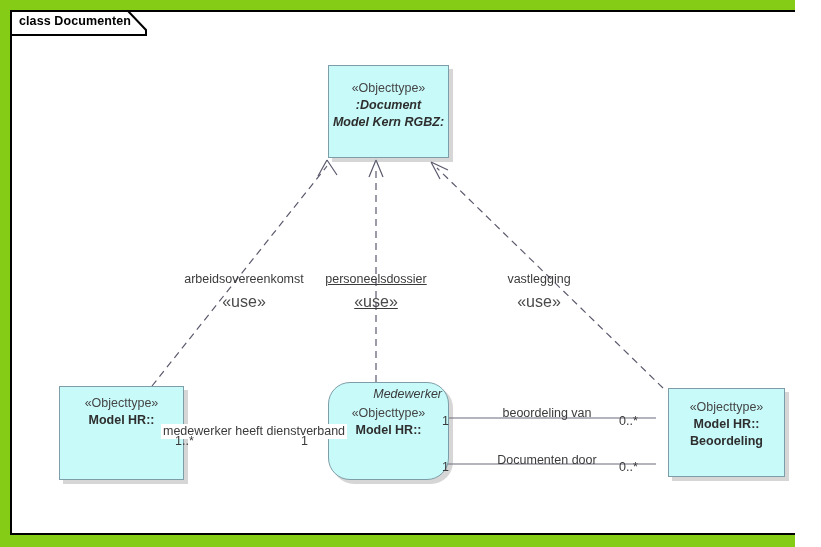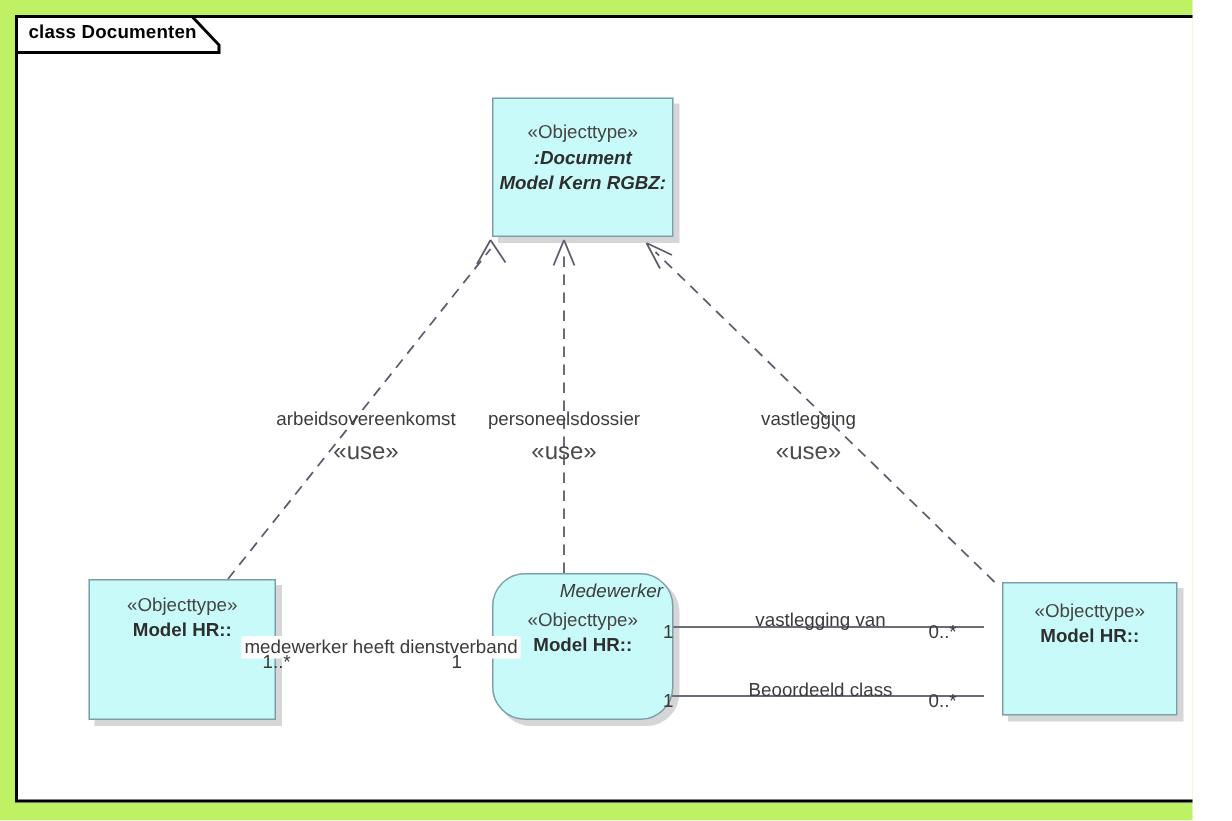--- a/index.html
+++ b/index.html
@@ -7,21 +7,21 @@
     padding: 0;
     background: #ffffff;
   }
   body {
     font-family: "Liberation Sans", sans-serif;
   }
   #canvas {
     position: relative;
     width: 795px;
     height: 547px;
-    background: #bef264;
+    background: #84cc16;
     overflow: hidden;
   }
   
   #frame {
     position: absolute;
     left: 10px;
     top: 10px;
     width: 800px;
     height: 525px;
     border: 2px solid #000000;
@@ -180,42 +180,43 @@
 
   <div class="uml-class" style="left:316px; top:382px; width:121px; height:98px; padding-top:22px;border-radius:22px;">
     <div class="role-name">Medewerker</div>
     <div class="cls-stereo">«Objecttype»</div>
     <div class="cls-name">Model HR::</div>
   </div>
 
   <div class="uml-class" style="left:656px; top:388px; width:117px; height:89px; padding-top:10px;">
     <div class="cls-stereo">«Objecttype»</div>
     <div class="cls-name">Model HR::</div>
+    <div class="cls-name">Beoordeling</div>
   </div>
 
   <div class="conn-label center" style="left:176px; top:256px; width:136px;">
     <div>arbeidsovereenkomst</div>
     <div class="stereo-label" style="margin-top:7px;">«use»</div>
   </div>
 
-  <div class="conn-label center" style="left:318px; top:256px; width:116px;">
+  <div class="conn-label center" style="left:318px; top:256px; width:116px;text-decoration:underline;">
     <div>personeelsdossier</div>
     <div class="stereo-label" style="margin-top:7px;">«use»</div>
   </div>
 
   <div class="conn-label center" style="left:494px; top:256px; width:90px;">
     <div>vastlegging</div>
     <div class="stereo-label" style="margin-top:7px;">«use»</div>
   </div>
 
   <div class="conn-label name-label-bg" style="left:161px; top:408px;text-align:right;">medewerker heeft dienstverband</div>
   <div class="mult-label" style="left:175px; top:434px;">1..*</div>
   <div class="mult-label" style="left:301px; top:434px;">1</div>
 
-  <div class="conn-label center" style="left:478px; top:390px; width:138px;">vastlegging van</div>
+  <div class="conn-label center" style="left:478px; top:390px; width:138px;">beoordeling van</div>
   <div class="mult-label" style="left:442px; top:414px;">1</div>
   <div class="mult-label" style="left:619px; top:414px;">0..*</div>
 
-  <div class="conn-label center" style="left:478px; top:437px; width:138px;">Beoordeeld class</div>
+  <div class="conn-label center" style="left:478px; top:437px; width:138px;">Documenten door</div>
   <div class="mult-label" style="left:442px; top:460px;">1</div>
   <div class="mult-label" style="left:619px; top:460px;">0..*</div>
 
 </div>
 
 </body></html>

